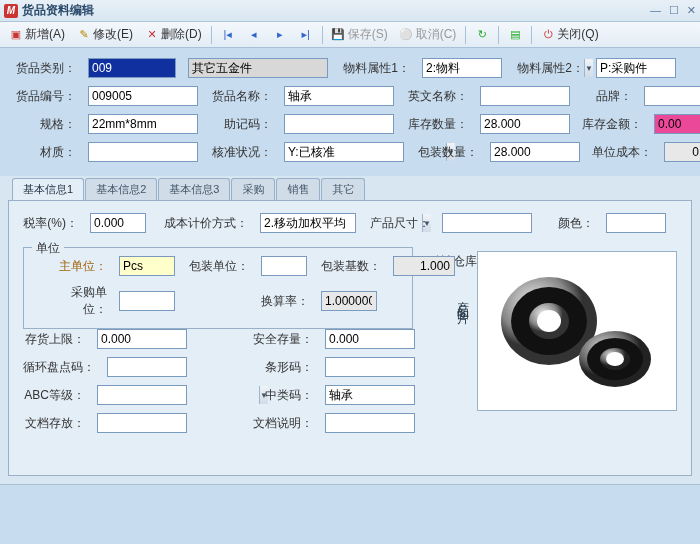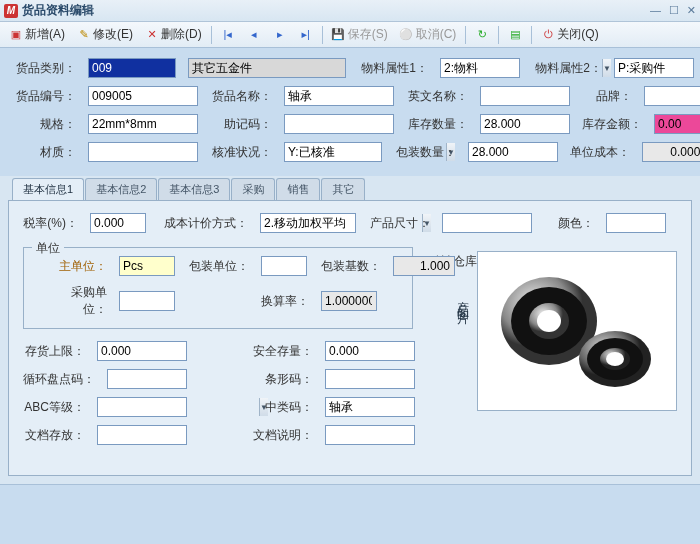--- a/index.html
+++ b/index.html
@@ -97,21 +97,21 @@
   <div class="tbtn">
         <span class="ic" style="color:#c33">⏻</span>
         <span>关闭(Q)</span>
       </div>
 </div>
 
 <div class="form-area">
   <div class="row">
     <span class="lbl">货品类别：</span>
     <input class="inp blue" style="width: 88px;" value="009">
-    <input class="inp" style="width: 158px; background: rgb(216, 216, 216);" readonly="" value="其它五金件">
+    <input class="inp" style="width: 140px; background: rgb(216, 216, 216);" readonly="" value="其它五金件">
     <span class="lbl" style="width:70px">物料属性1：</span>
     <div class="sel" style="width:80px">
           <input readonly="" value="2:物料" style="">
           <span class="dd">▼</span>
         </div>
     <span class="lbl" style="width:70px">物料属性2：</span>
     <div class="sel" style="width:80px">
           <input readonly="" value="P:采购件" style="">
         </div>
   </div>
@@ -132,21 +132,21 @@
     <input class="inp" style="width: 110px;" value="">
     <span class="lbl">库存数量：</span>
     <input class="inp ro" style="width: 90px; text-align: left; background: rgb(255, 255, 255);" readonly="" value="28.000">
     <span class="lbl" style="width:60px">库存金额：</span>
     <input class="inp ro" style="width: 70px; text-align: left; background: #ec4899;" readonly="" value="0.00">
   </div>
   <div class="row">
     <span class="lbl">材质：</span>
     <input class="inp" style="width: 110px;" value="">
     <span class="lbl">核准状况：</span>
-    <div class="sel" style="width:98px">
+    <div class="sel" style="width:120px">
           <input readonly="" value="Y:已核准" style="">
           <span class="dd">▼</span>
         </div>
     <span class="lbl">包装数量：</span>
     <input class="inp ro" style="width: 90px; text-align: left; background: rgb(255, 255, 255);" readonly="" value="28.000">
     <span class="lbl" style="width:60px">单位成本：</span>
     <input class="inp ro" style="width: 70px;" readonly="" value="0.0000">
   </div>
 </div>
 
@@ -195,21 +195,21 @@
     </div>
     <div style="padding-top:10px">
       <div class="row">
         <span class="lbl">默认仓库：</span>
         <input class="inp yellow" style="width: 56px;" value="A001">
         <input class="inp" style="width: 80px; background: rgb(216, 216, 216);" readonly="" value="展示一区">
       </div>
     </div>
   </div>
 
-  <div class="row" style="margin-top:12px">
+  <div class="row" style="">
     <span class="lbl">存货上限：</span>
     <input class="inp" style="width: 90px;" value="0.000">
     <span style="width:40px"></span>
     <span class="lbl">安全存量：</span>
     <input class="inp" style="width: 90px;" value="0.000">
   </div>
   <div class="row">
     <span class="lbl" style="width:72px">循环盘点码：</span>
     <input class="inp" style="width: 80px;" value="">
     <span style="width:40px"></span>

